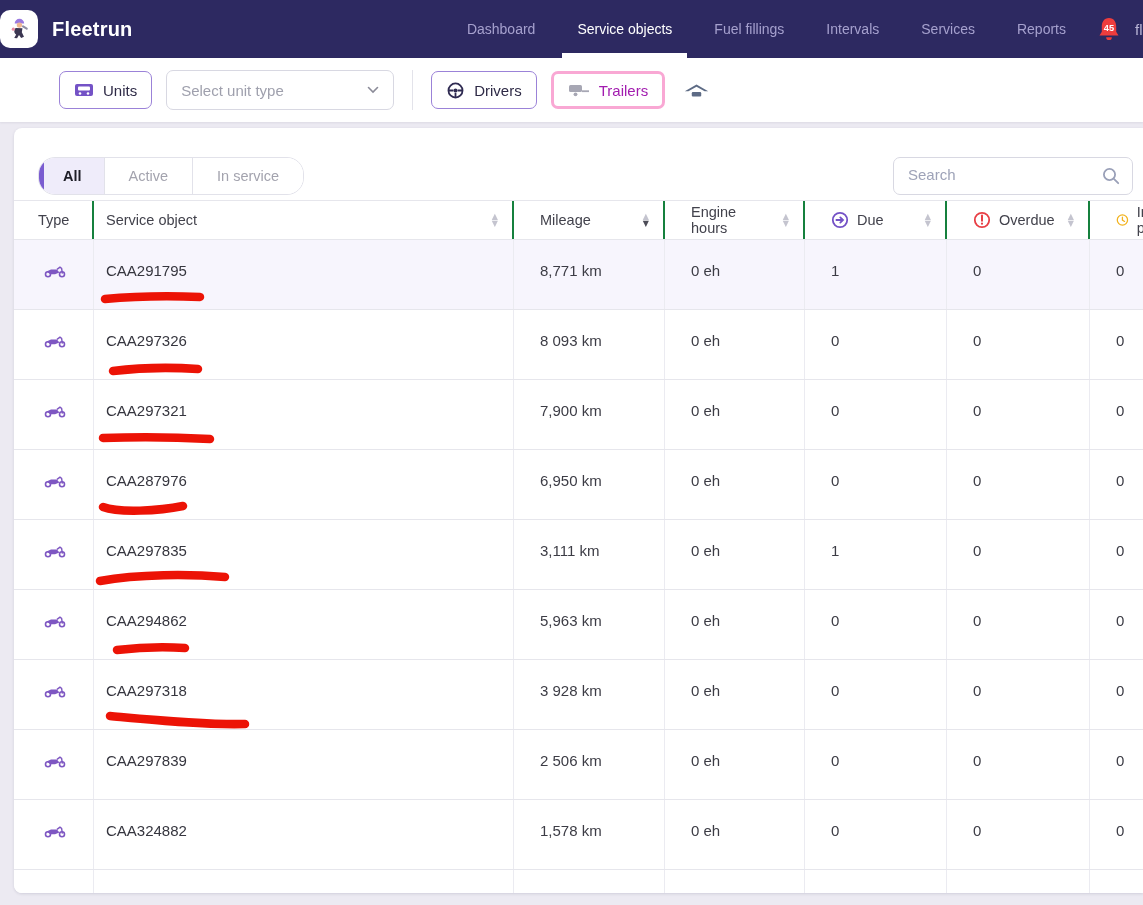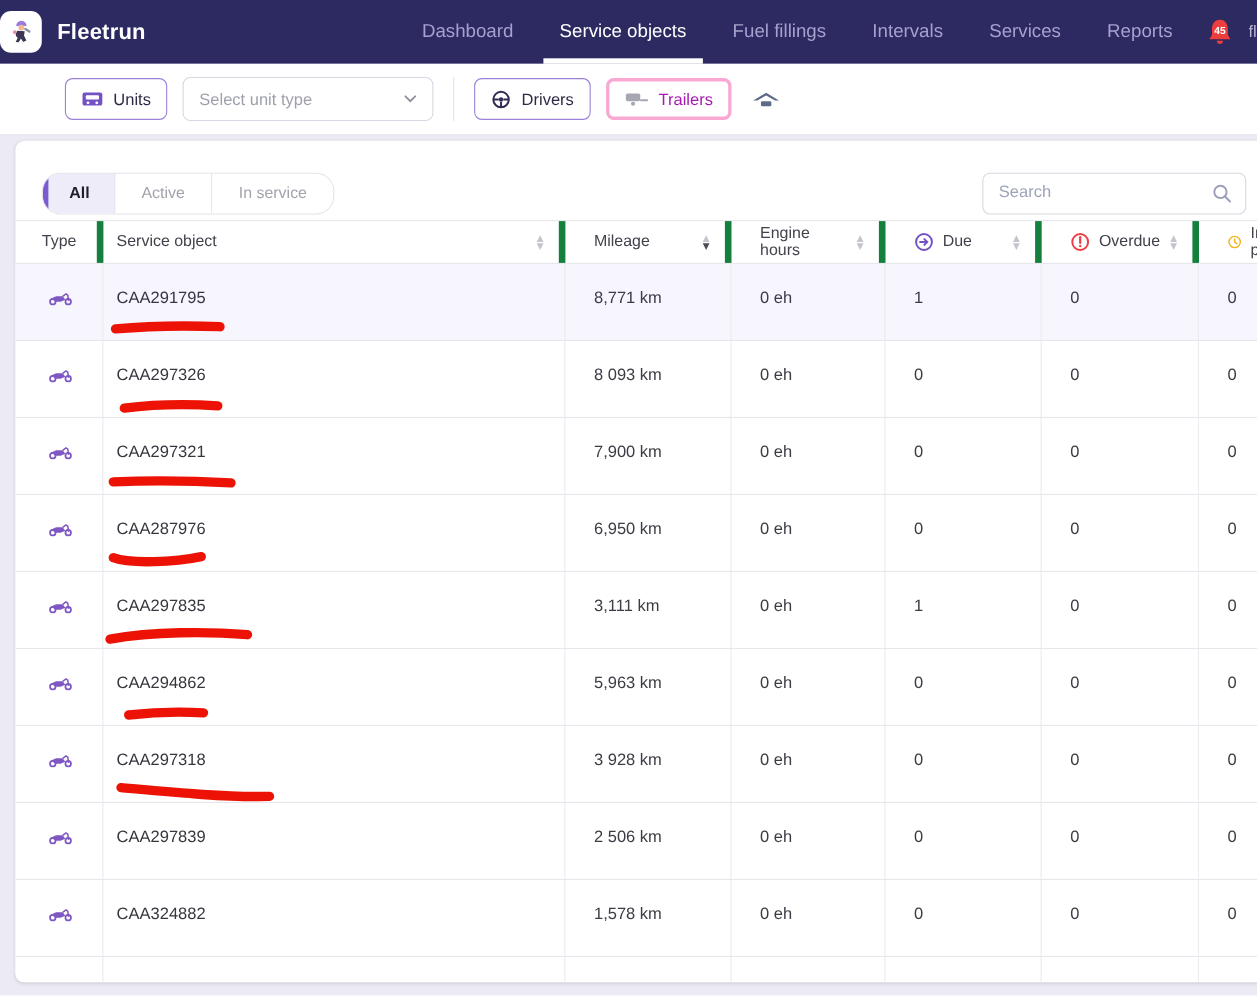--- a/index.html
+++ b/index.html
@@ -12,21 +12,21 @@
   
   .navbar {
     height:58px; background:#2d2961; display:flex; align-items:center;
     position:relative; white-space:nowrap;
   }
   .logo-box { width:38px; height:38px; background:#fff; border-radius:10px;
     display:flex; align-items:center; justify-content:center; margin-right:14px; flex:0 0 auto;}
   .app-title { color:#fff; font-size:20px; font-weight:bold; letter-spacing:.2px; }
   .nav { display:flex; align-items:center; height:100%; margin-left:auto; }
   .nav-item { position:relative; height:100%; display:flex; align-items:center;
-    padding:0 21px; color:#a6a1ce; font-size:17px; cursor:pointer; }
+    padding:0 21px; color:#a6a1ce; font-size:14px; cursor:pointer; }
   .nav-item.active { color:#fff; }
   .nav-item.active::after { content:""; position:absolute; left:6px; right:6px; bottom:0;
     height:5px; background:#fff; }
   .bell-wrap { margin:0 14px 0 10px; display:flex; align-items:center; }
   .account-partial { color:#b9b5d6; font-size:15px; margin-right:-6px; width:14px; overflow:hidden; }
   
   .toolbar { height:64px; background:#fff; display:flex; align-items:center;
     padding-left:59px; gap:14px; box-shadow:0 1px 2px rgba(30,30,60,.08); position:relative; }
   .btn { height:38px; border-radius:7px; background:#fff; display:flex; align-items:center;
     gap:9px; padding:0 14px; font-size:15px; cursor:pointer; }
@@ -51,21 +51,21 @@
   .search-wrap { margin-left:auto; position:relative; }
   .search-wrap input { width:240px; height:38px; border:1px solid #d8d8e2; border-radius:7px;
     padding:0 40px 4px 14px; font-size:15px; color:#3c3c45; outline:none;
     font-family:"Liberation Sans", sans-serif; }
   .search-wrap input::placeholder { color:#9ea3b8; }
   .search-icon { position:absolute; right:12px; top:9px; }
   
   .grid-row { display:grid; grid-template-columns:80px 420px 151px 140px 142px 143px 1fr; }
   .thead { height:40px; border-top:1px solid #e6e6ec; border-bottom:1px solid #e6e6ec; }
   .th { display:flex; align-items:center; font-size:14.5px; color:#42424c;
-    padding-left:26px; border-right:6px solid #15803d; gap:8px; }
+    padding-left:26px; border-right:2px solid #15803d; gap:8px; }
   .th:last-child { border-right:none; }
   .th.t-type { padding-left:24px; }
   .th.t-name { padding-left:12px; }
   .sort { display:flex; flex-direction:column; margin-left:auto; margin-right:14px;
     font-size:8px; line-height:7px; color:#c4c4cf; cursor:pointer; font-family:"DejaVu Sans",sans-serif;}
   .sort.desc .dn { color:#4c4c57; }
   .tr { height:70px; border-bottom:1px solid #e6e6ec; background:#fff; }
   .tr.hl { background:#f7f5fd; }
   .td { border-right:1px solid #ebebf1; padding:21px 8px 0 26px; font-size:15px;
     color:#3c3c45; line-height:20px; position:relative; }

